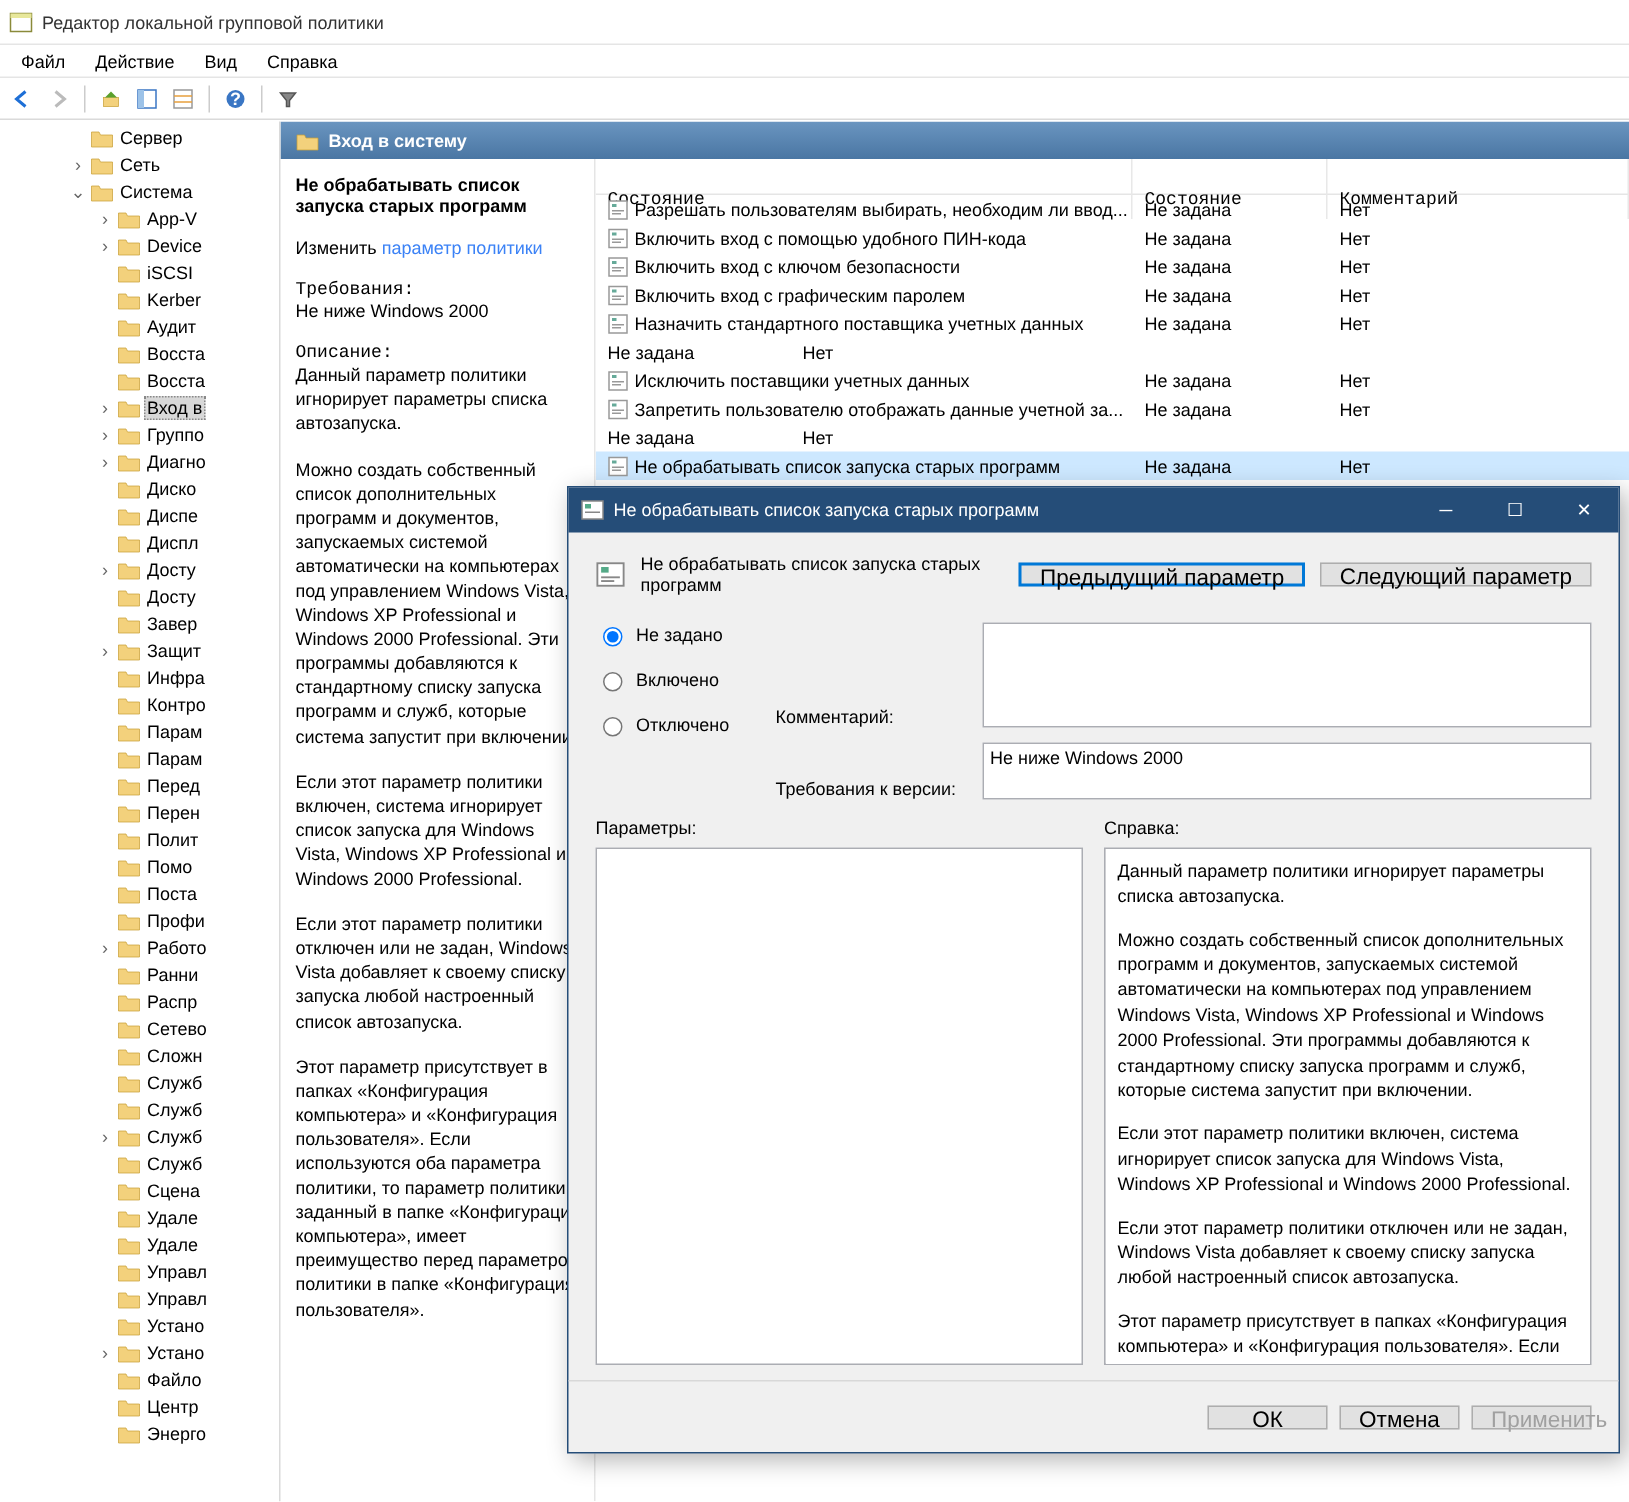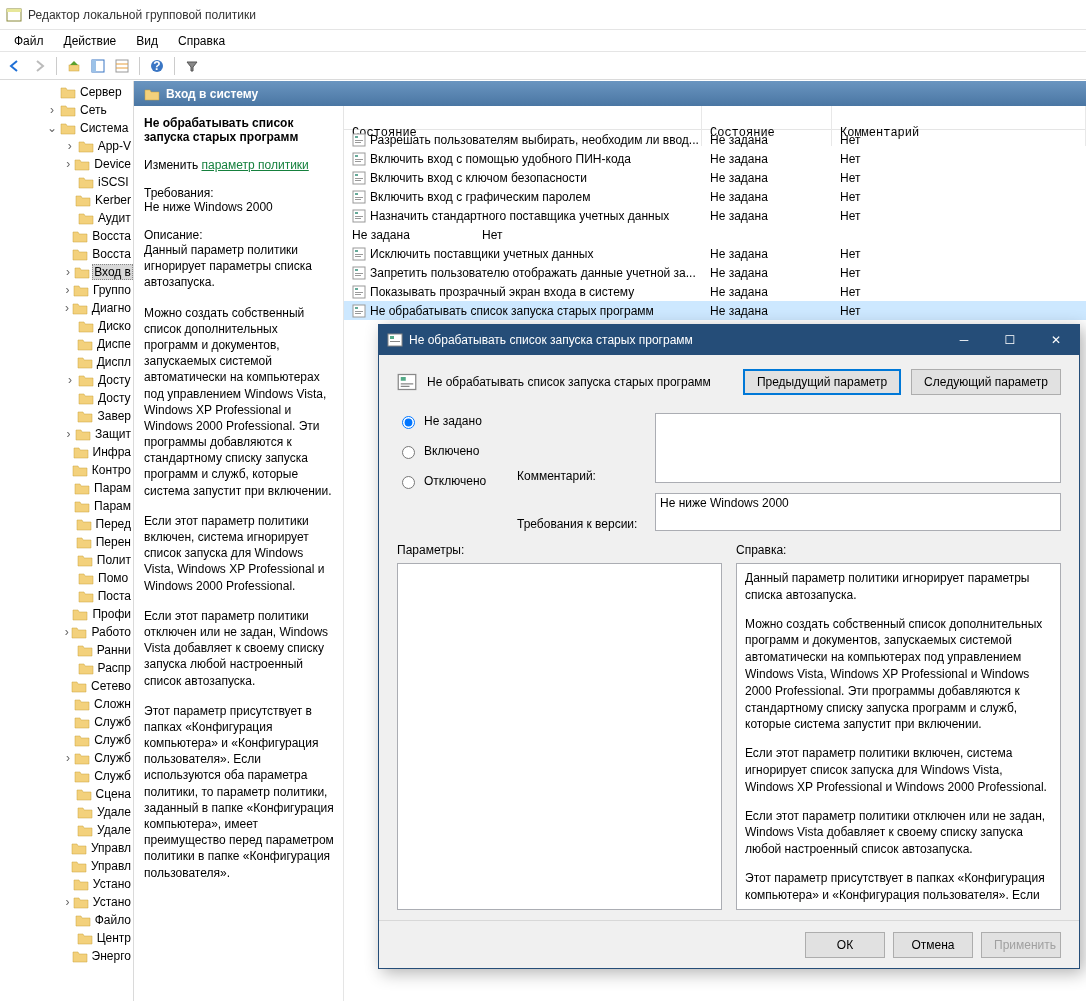--- a/index.html
+++ b/index.html
@@ -16,38 +16,38 @@
 
 
 .toolbar { height: 28px; display: flex; align-items: center; padding: 0 4px; border-bottom: 1px solid #dadada; background: #fff; gap: 2px; }
 .toolbar .tbtn { width: 22px; height: 22px; display: flex; align-items: center; justify-content: center; border: 1px solid transparent; }
 .toolbar .sep { width: 1px; height: 18px; background: #ccc; margin: 0 4px; }
 
 
 .main { display: flex; height: calc(1001px - 30px - 22px - 28px); border-top: 1px solid #fff; }
 
 
-.tree { width: 134px; overflow: hidden; border-right: 1px solid #dadada; padding-top: 2px; }
+.tree { width: 187px; overflow: hidden; border-right: 1px solid #dadada; padding-top: 2px; }
 .tree-row { height: 18px; display: flex; align-items: center; white-space: nowrap; overflow: hidden; padding-left: 8px; }
 .tree-row .toggle { width: 12px; text-align: center; color: #666; cursor: default; }
 .tree-row .foldericon { width: 16px; height: 14px; margin: 0 2px; flex-shrink: 0; }
 .tree-row .label { padding: 0 2px; }
 .tree-row.selected .label { background: #d8d8d8; border: 1px dotted #888; padding: 0 1px; }
 .tree-row.indent1 { padding-left: 46px; }
 .tree-row.indent2 { padding-left: 64px; }
 
 
 .detail { flex: 1; display: flex; flex-direction: column; overflow: hidden; }
 .detail-header { height: 25px; background: #5b87b4; background: linear-gradient(#6a95c0, #4a76a3); color: #fff; display: flex; align-items: center; padding-left: 10px; font-weight: bold; gap: 6px; }
 .detail-body { flex: 1; display: flex; overflow: hidden; }
 
 .info-col { width: 210px; padding: 10px 8px 10px 10px; border-right: 1px solid #e5e5e5; overflow-y: auto; }
 .info-col .setting-title { font-weight: bold; margin-bottom: 14px; }
-.info-col .editlink { color: #15803d; text-decoration: underline; cursor: pointer; }
-.info-col .desc-label { margin-top: 14px; }
+.info-col .editlink { color: #3b82f6; cursor: pointer; }
+.info-col .desc-label { margin-top: 14px; font-family: Liberation Mono, monospace; }
 .info-col p { margin: 0 0 14px 0; line-height: 1.35; }
 
 .list-col { flex: 1; overflow: hidden; display: flex; flex-direction: column; }
 .list-header { display: flex; border-bottom: 1px solid #e5e5e5; height: 24px; }
 .list-header .hcol { padding: 20px 8px; border-right: 1px solid #e8e8e8; font-family: Liberation Mono, monospace; }
 .hcol.c1 { width: 358px; }
 .hcol.c2 { width: 130px; }
 .hcol.c3 { flex: 1; }
 .list-rows { flex: 1; overflow: hidden; }
 .list-row { display: flex; height: 19px; align-items: center; }
@@ -59,21 +59,21 @@
 .settingicon { width: 14px; height: 14px; flex-shrink: 0; }
 
 
 .dialog { position: absolute; left: 378px; top: 324px; width: 702px; height: 645px; background: #f0f0f0; border: 1px solid #254d78; box-shadow: 4px 4px 16px rgba(0,0,0,0.3); display: flex; flex-direction: column; }
 .dlg-title { height: 30px; background: #254d78; color: #fff; display: flex; align-items: center; padding: 0 0 0 8px; font-size: 12px; }
 .dlg-title .dlg-caption { flex: 1; }
 .dlg-title .dlg-sysbtn { width: 46px; height: 30px; display: flex; align-items: center; justify-content: center; color: #fff; }
 
 .dlg-top { padding: 14px 18px; display: flex; align-items: center; gap: 10px; }
 .dlg-top .dlg-name { flex: 1; }
-.dlg-btn { height: 26px; padding: 0 12px; background: #e1e1e1; border: 1px solid #adadad; cursor: default; font-size: 12px; }
+.dlg-btn { height: 16px; padding: 0 12px; background: #e1e1e1; border: 1px solid #adadad; cursor: default; font-size: 15px; }
 .dlg-btn.primary { border: 2px solid #0078d7; background: #e1e1e1; }
 .dlg-btn:disabled { color: #a0a0a0; }
 
 .dlg-config { padding: 4px 18px 12px; display: flex; gap: 20px; }
 .dlg-radios { width: 100px; display: flex; flex-direction: column; gap: 14px; }
 .dlg-radios label { display: flex; align-items: center; gap: 6px; }
 .dlg-fields { flex: 1; display: flex; flex-direction: column; gap: 10px; }
 .dlg-field-row { display: flex; gap: 8px; align-items: flex-end; }
 .dlg-field-row .flabel { width: 130px; padding-top: 2px; }
 .dlg-field-row textarea { flex: 1; height: 70px; resize: none; border: 1px solid #abadb3; font-family: inherit; font-size: 12px; padding: 2px; }
@@ -623,29 +623,20 @@
                   <rect x="3" y="3" width="3" height="2" fill="#6a9"></rect>
                   <rect x="3" y="7" width="8" height="1" fill="#999"></rect>
                   <rect x="3" y="9" width="6" height="1" fill="#999"></rect>
                 </svg>
                 <span>Запретить пользователю отображать данные учетной за...</span>
               </div>
               <div class="lcol c2">Не задана</div>
               <div class="lcol c3">Нет</div>
             </div>
             <div class="list-row">
-              <div class="lcol c1">
-                <svg class="settingicon" viewBox="0 0 14 14">
-                  <rect x="1" y="1" width="12" height="12" fill="#fff" stroke="#999"></rect>
-                  <rect x="3" y="3" width="3" height="2" fill="#6a9"></rect>
-                  <rect x="3" y="7" width="8" height="1" fill="#999"></rect>
-                  <rect x="3" y="9" width="6" height="1" fill="#999"></rect>
-                </svg>
-                <span>Показывать прозрачный экран входа в систему</span>
-              </div>
               <div class="lcol c2">Не задана</div>
               <div class="lcol c3">Нет</div>
             </div>
             <div class="list-row selected">
               <div class="lcol c1">
                 <svg class="settingicon" viewBox="0 0 14 14">
                   <rect x="1" y="1" width="12" height="12" fill="#fff" stroke="#999"></rect>
                   <rect x="3" y="3" width="3" height="2" fill="#6a9"></rect>
                   <rect x="3" y="7" width="8" height="1" fill="#999"></rect>
                   <rect x="3" y="9" width="6" height="1" fill="#999"></rect>

